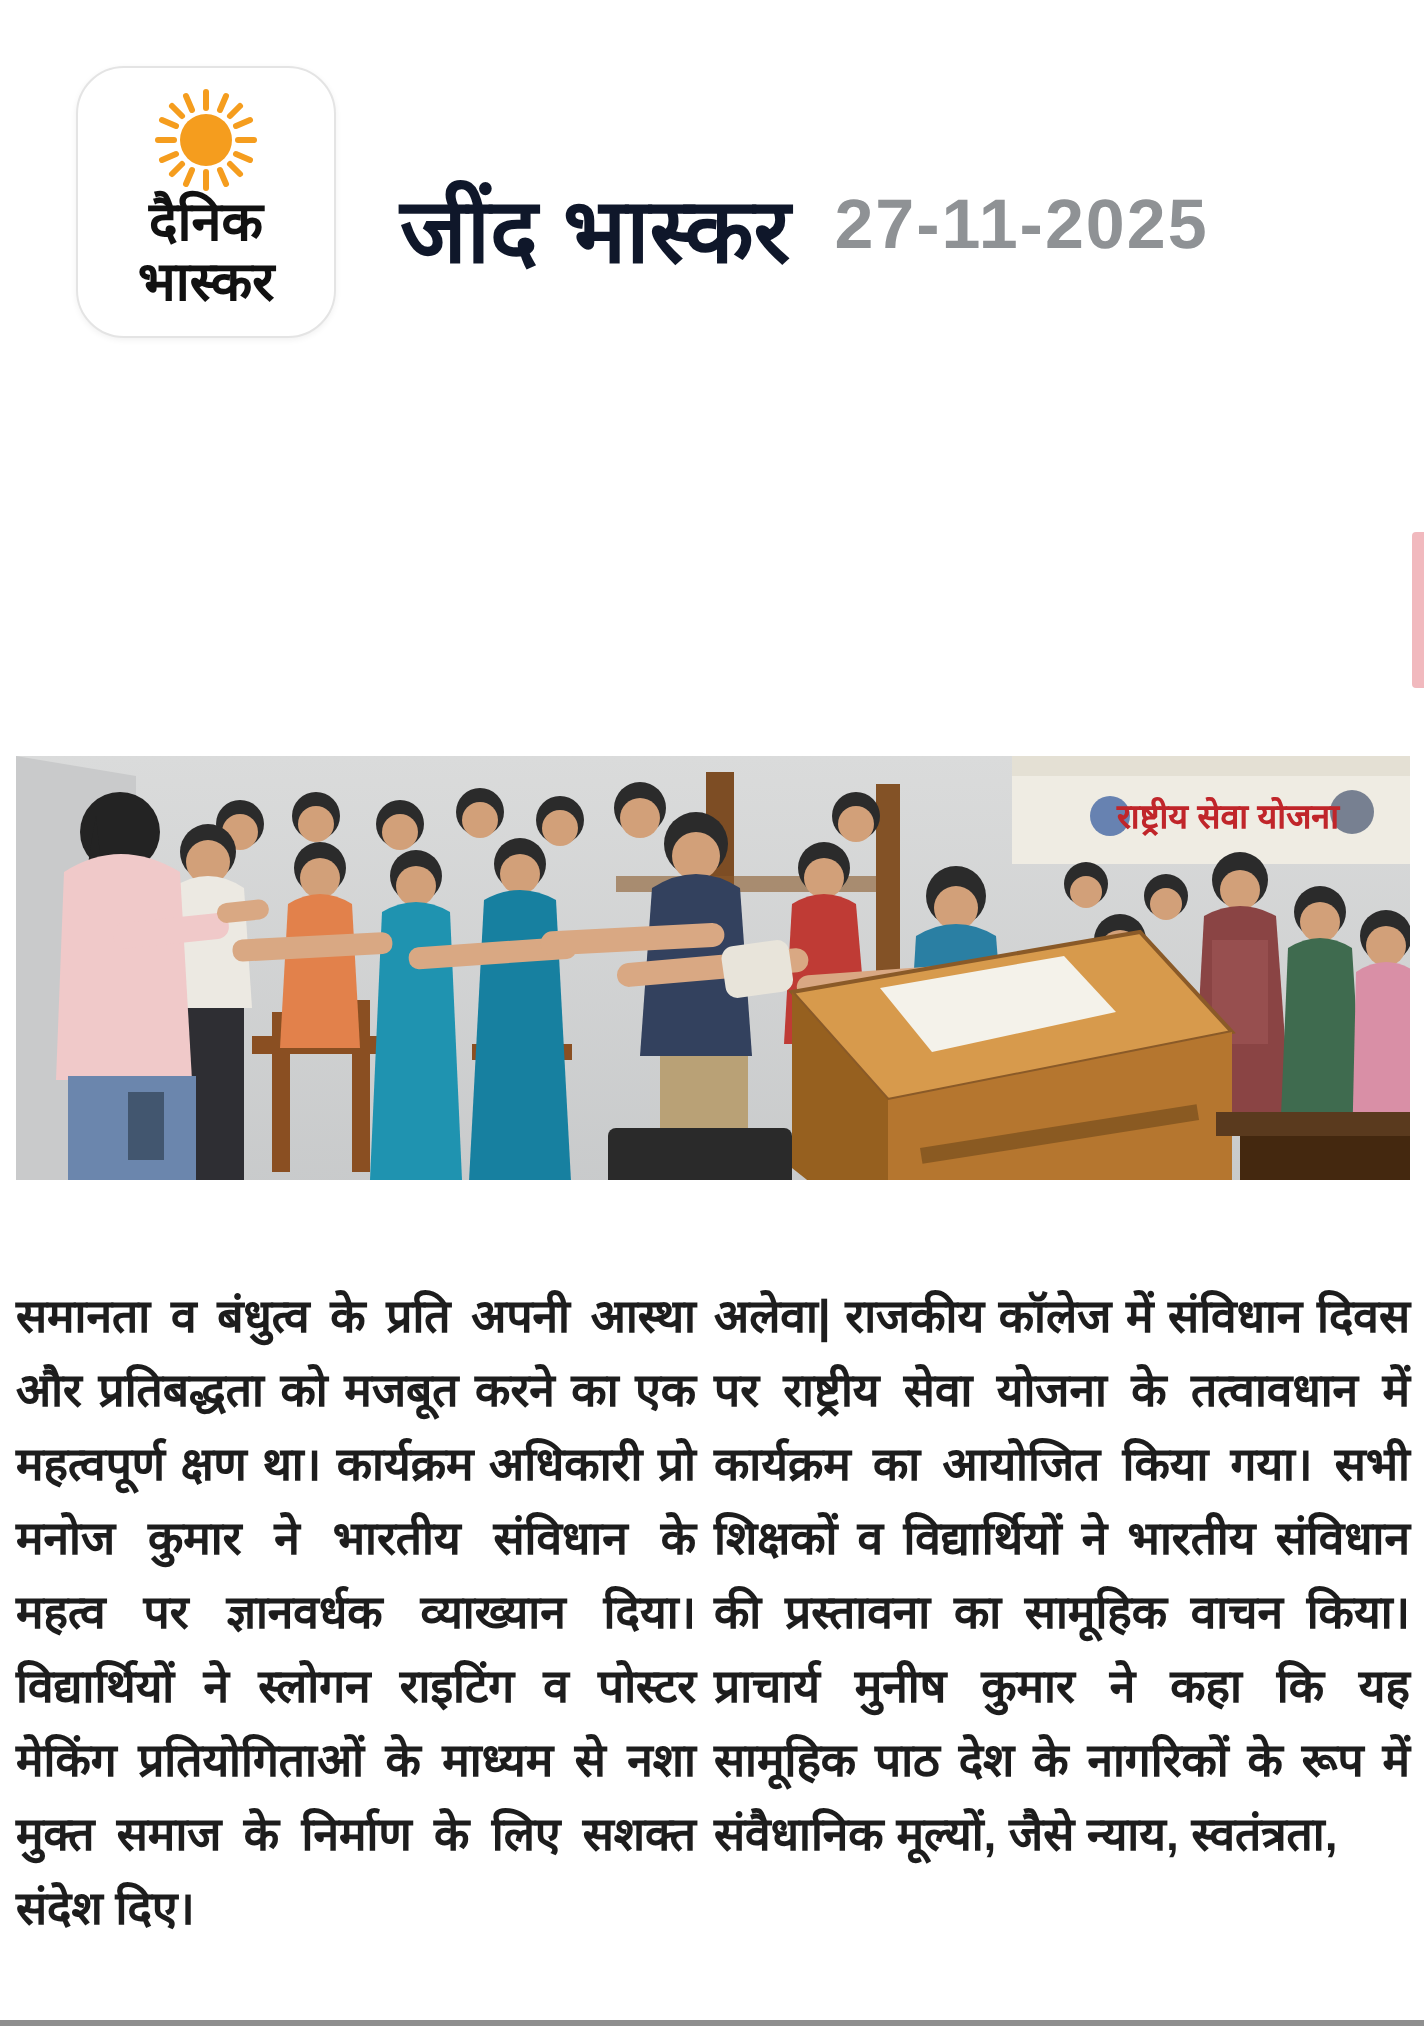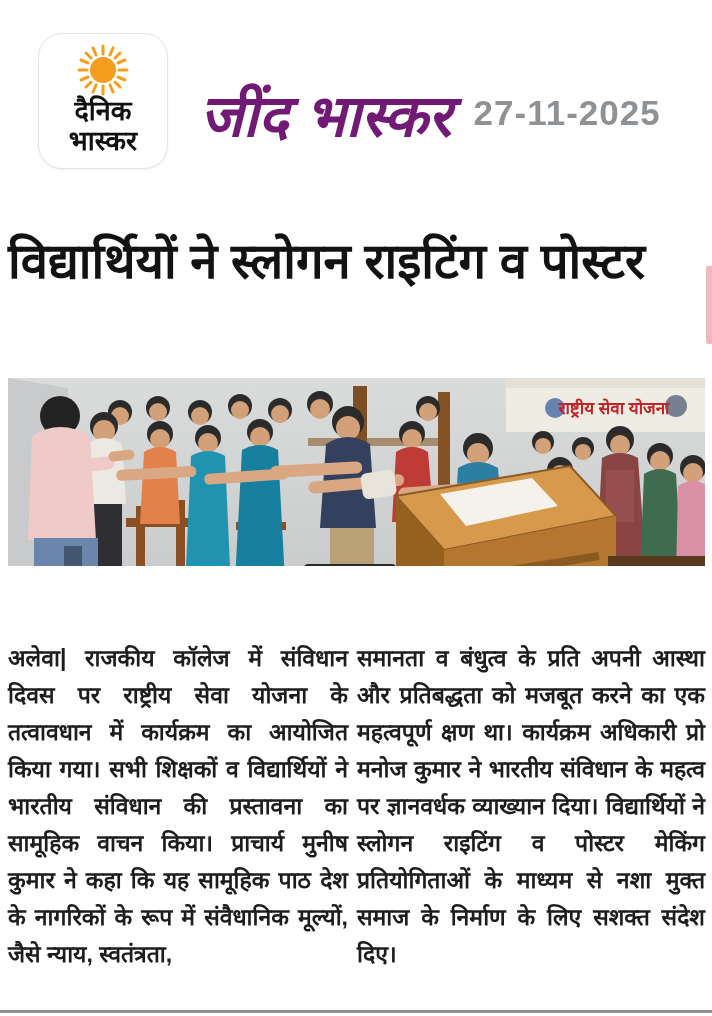--- a/index.html
+++ b/index.html
@@ -22,34 +22,34 @@
   }
   .logo-sun { margin-top: 10px; width: 52px; height: 52px; }
   .logo-text {
     font-weight: 800; font-size: 27px; line-height: 30px; color: #111;
     text-align: left; letter-spacing: 0px;
   }
   .title-row {
     position: absolute; left: 200px; top: 78px; width: 500px; height: 70px;
     display: flex; align-items: center; white-space: nowrap;
   }
-  .paper-title { font-size: 58px; font-weight: 800; color: #701a75; font-style: italic; }
+  .paper-title { font-size: 45px; font-weight: 800; color: #0f172a; }
   .paper-date  { font-size: 35px; font-weight: 700; color: #8f9295; margin-left: 22px; letter-spacing: 1px; }
 
   
   .headline {
     position: absolute; left: 8px; top: 226px; width: 700px;
     font-size: 49px; line-height: 71px; font-weight: 800; color: #121212;
     letter-spacing: 0px;
   }
   .headline .hl-line { display: block; }
 
   
   .photo {
-    position: absolute; left: 8px; top: 378px; width: 697px; height: 188px;
+    position: absolute; left: 8px; top: 378px; width: 697px; height: 212px;
     background: #fef9c3; overflow: hidden;
   }
   .photo svg { display: block; width: 697px; height: 244px; }
 
   
   .article {
     position: absolute; left: 8px; top: 640px; width: 697px; height: 368px;
     display: flex; justify-content: space-between;
   }
   .col {
@@ -101,21 +101,20 @@
       <div class="logo-text">दैनिक</div>
       <div class="logo-text">भास्कर</div>
     </div>
     <div class="title-row">
       <span class="paper-title">जींद भास्कर</span>
       <span class="paper-date">27-11-2025</span>
     </div>
   </div>
 
   <h1 class="headline">
-    <span class="hl-line">विद्यार्थियों ने स्लोगन राइटिंग व पोस्टर</span>
   </h1>
 
   <figure class="photo">
     <svg viewBox="0 0 697 244">
       <defs>
         <linearGradient id="wall" x1="0" y1="0" x2="0" y2="1">
           <stop offset="0" stop-color="#dadbdb"></stop>
             <stop offset="1" stop-color="#c6c8c9"></stop>
         </linearGradient>
         <linearGradient id="floor" x1="0" y1="0" x2="0" y2="1">
@@ -251,19 +250,19 @@
       </g>
 
       <rect x="612" y="186" width="85" height="58" fill="#44280f"></rect>
       <rect x="600" y="178" width="97" height="12" fill="#5a3a1e"></rect>
       <rect x="652" y="230" width="20" height="14" fill="#b5762f"></rect>
       <rect x="296" y="186" width="92" height="32" rx="4" fill="#2a2a2a"></rect>
     </svg>
   </figure>
 
   <div class="article">
+    <div class="col">समानता व बंधुत्व के प्रति अपनी आस्था और प्रतिबद्धता को मजबूत करने का एक महत्वपूर्ण क्षण था। कार्यक्रम अधिकारी प्रो मनोज कुमार ने भारतीय संविधान के महत्व पर ज्ञानवर्धक व्याख्यान दिया। विद्यार्थियों ने स्लोगन राइटिंग व पोस्टर मेकिंग प्रतियोगिताओं के माध्यम से नशा मुक्त समाज के निर्माण के लिए सशक्त संदेश दिए।</div>
     <div class="col">अलेवा| राजकीय कॉलेज में संविधान दिवस पर राष्ट्रीय सेवा योजना के तत्वावधान में कार्यक्रम का आयोजित किया गया। सभी शिक्षकों व विद्यार्थियों ने भारतीय संविधान की प्रस्तावना का सामूहिक वाचन किया। प्राचार्य मुनीष कुमार ने कहा कि यह सामूहिक पाठ देश के नागरिकों के रूप में संवैधानिक मूल्यों, जैसे न्याय, स्वतंत्रता,</div>
-    <div class="col">समानता व बंधुत्व के प्रति अपनी आस्था और प्रतिबद्धता को मजबूत करने का एक महत्वपूर्ण क्षण था। कार्यक्रम अधिकारी प्रो मनोज कुमार ने भारतीय संविधान के महत्व पर ज्ञानवर्धक व्याख्यान दिया। विद्यार्थियों ने स्लोगन राइटिंग व पोस्टर मेकिंग प्रतियोगिताओं के माध्यम से नशा मुक्त समाज के निर्माण के लिए सशक्त संदेश दिए।</div>
   </div>
 
   <div class="edge-sliver"></div>
   <div class="bottom-rule"></div>
 </div>
 
 </body></html>

